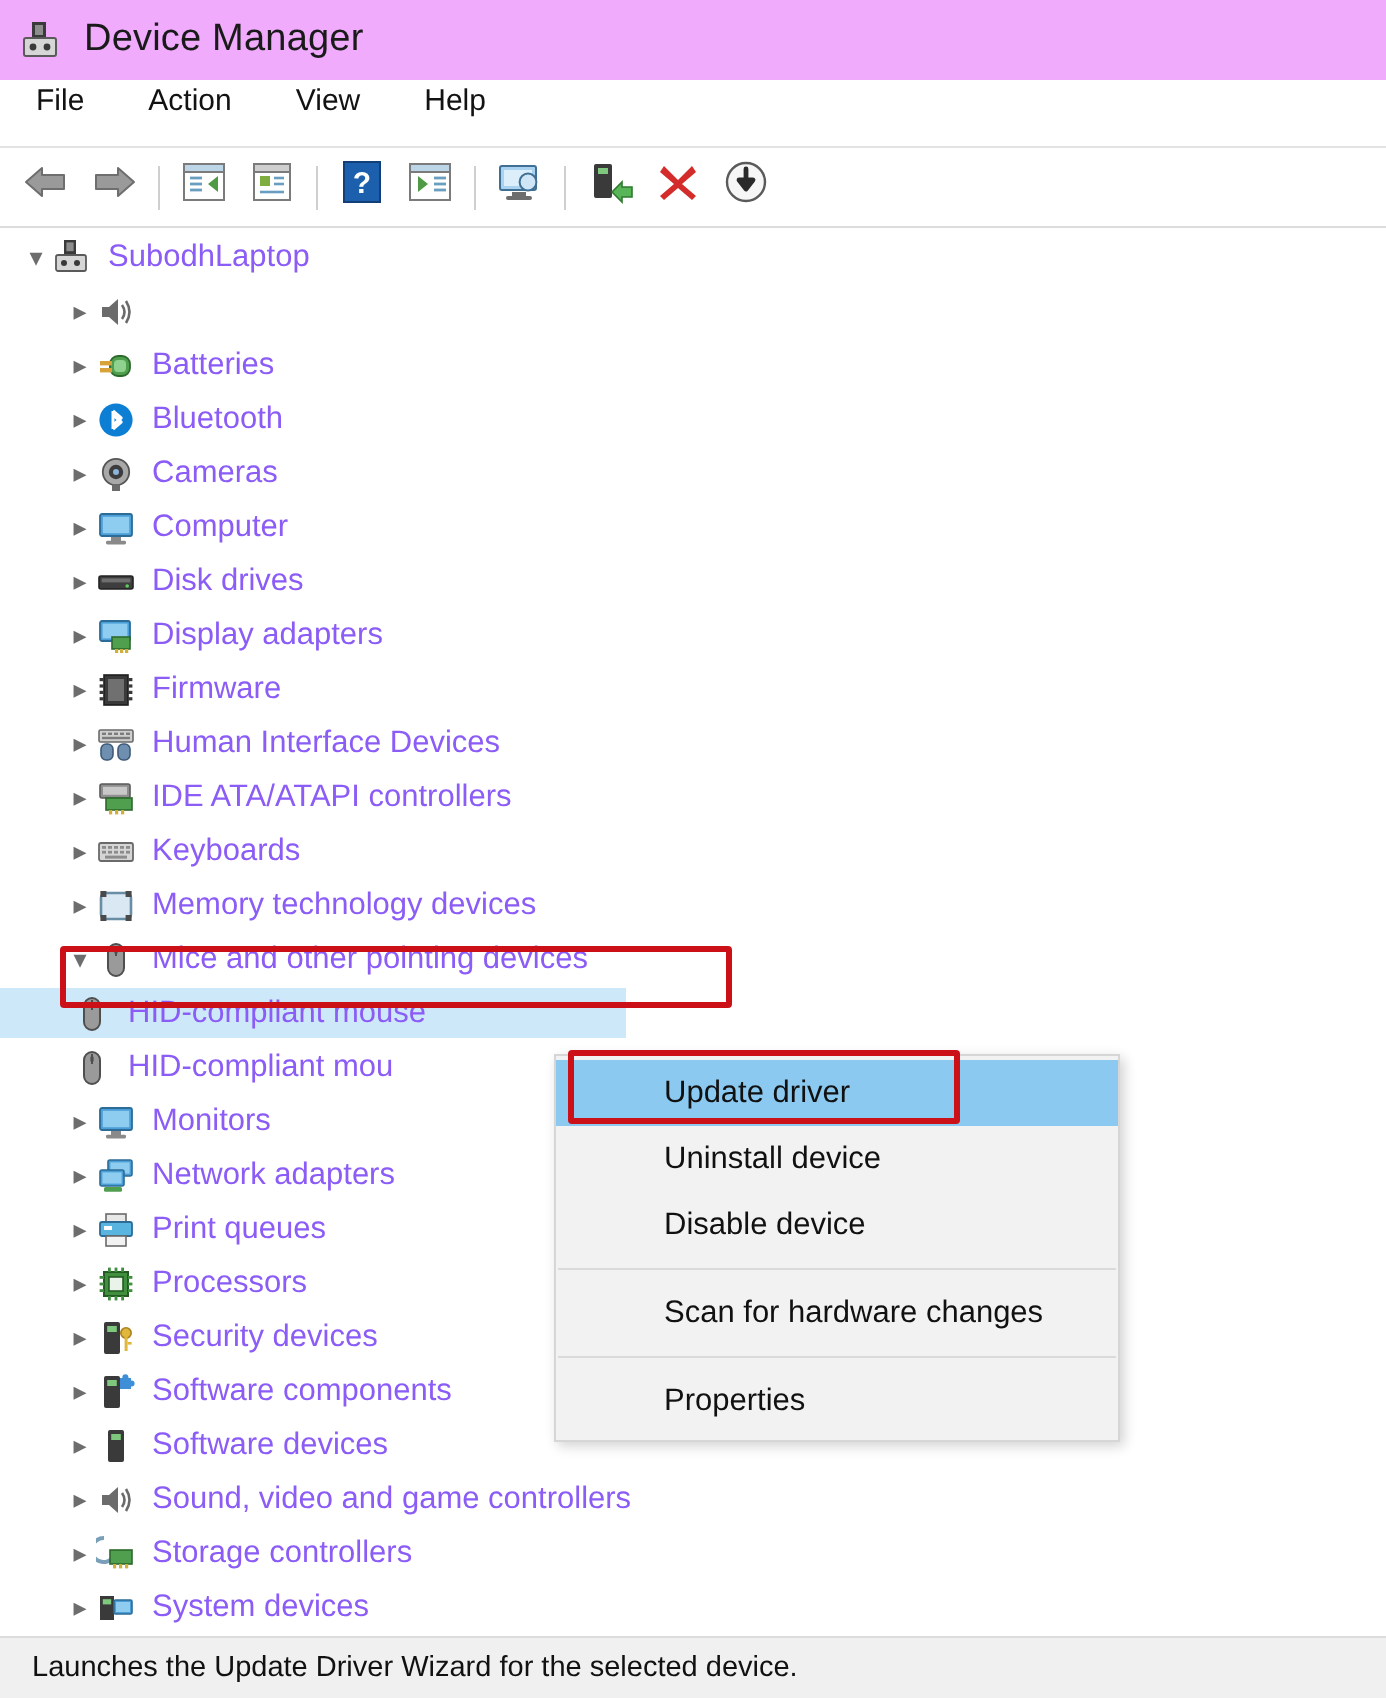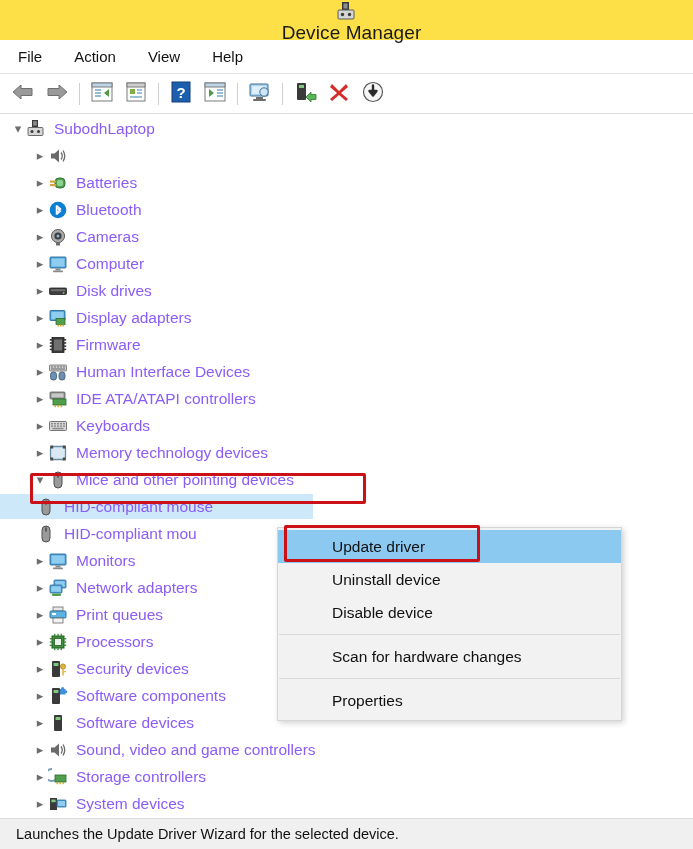--- a/index.html
+++ b/index.html
@@ -15,40 +15,38 @@
     width: 693px; height: 849px;
     background: #ffffff;
   }
 
   
   .titlebar {
     height: 40px;
     display: flex;
     align-items: center;
     padding-left: 10px;
-    background: #fde047;
-    flex-direction: column;
+    background: #f0abfc;
   }
   .titlebar .app-icon {
     width: 22px; height: 22px;
     margin-right: 10px;
     position: relative;
     flex: none;
   }
   .titlebar .title-text {
     font-size: 19px;
     color: #1a1a1a;
     letter-spacing: 0.1px;
   }
 
   
   .menubar {
     height: 33px;
     display: flex;
-    align-items: center;
     padding-left: 16px;
     background: #ffffff;
   }
   .menubar .menu-item {
     font-size: 15px;
     color: #121212;
     margin-right: 28px;
     cursor: default;
     padding: 2px 2px;
   }
@@ -136,21 +134,21 @@
     pointer-events: none;
     z-index: 40;
   }
   #redbox-mice   { left: 30px;  top: 473px; width: 336px; height: 31px; }
   #redbox-update { left: 284px; top: 525px; width: 196px; height: 37px; z-index: 60; }
 
   
   .ctxmenu {
     position: absolute;
     left: 277px; top: 527px;
-    width: 345px;
+    width: 283px;
     background: #f2f2f2;
     border: 1px solid #d6d6d6;
     box-shadow: 2px 2px 6px rgba(0,0,0,0.18);
     z-index: 50;
     padding: 2px 0 3px 0;
   }
   .ctx-item {
     height: 33px;
     display: flex;
     align-items: center;

